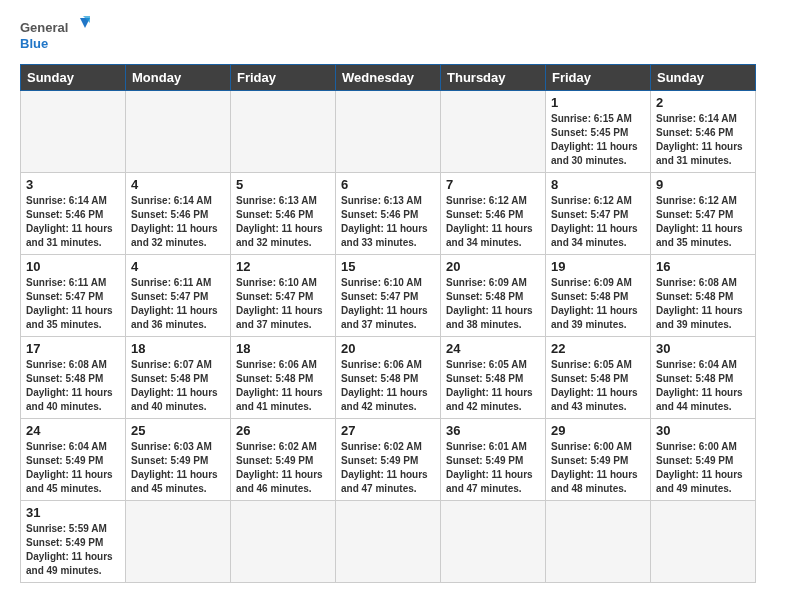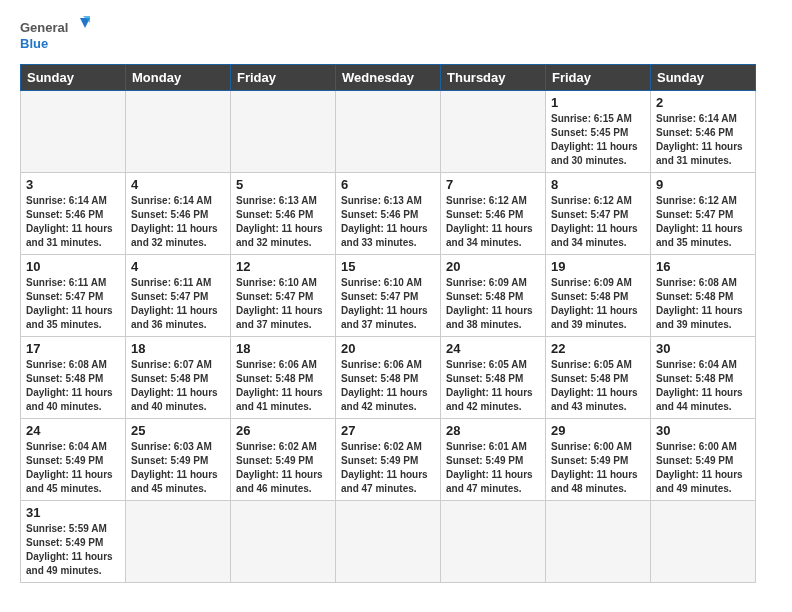--- a/index.html
+++ b/index.html
@@ -231,21 +231,21 @@
           </td>
           <td>
             <span class="day-number">26</span>
             <div class="day-info">Sunrise: 6:02 AM<br>Sunset: 5:49 PM<br>Daylight: 11 hours and 46 minutes.</div>
           </td>
           <td>
             <span class="day-number">27</span>
             <div class="day-info">Sunrise: 6:02 AM<br>Sunset: 5:49 PM<br>Daylight: 11 hours and 47 minutes.</div>
           </td>
           <td>
-            <span class="day-number">28</span>
+            <span class="day-number">36</span>
             <div class="day-info">Sunrise: 6:01 AM<br>Sunset: 5:49 PM<br>Daylight: 11 hours and 47 minutes.</div>
           </td>
           <td>
             <span class="day-number">29</span>
             <div class="day-info">Sunrise: 6:00 AM<br>Sunset: 5:49 PM<br>Daylight: 11 hours and 48 minutes.</div>
           </td>
           <td>
             <span class="day-number">30</span>
             <div class="day-info">Sunrise: 6:00 AM<br>Sunset: 5:49 PM<br>Daylight: 11 hours and 49 minutes.</div>
           </td>

